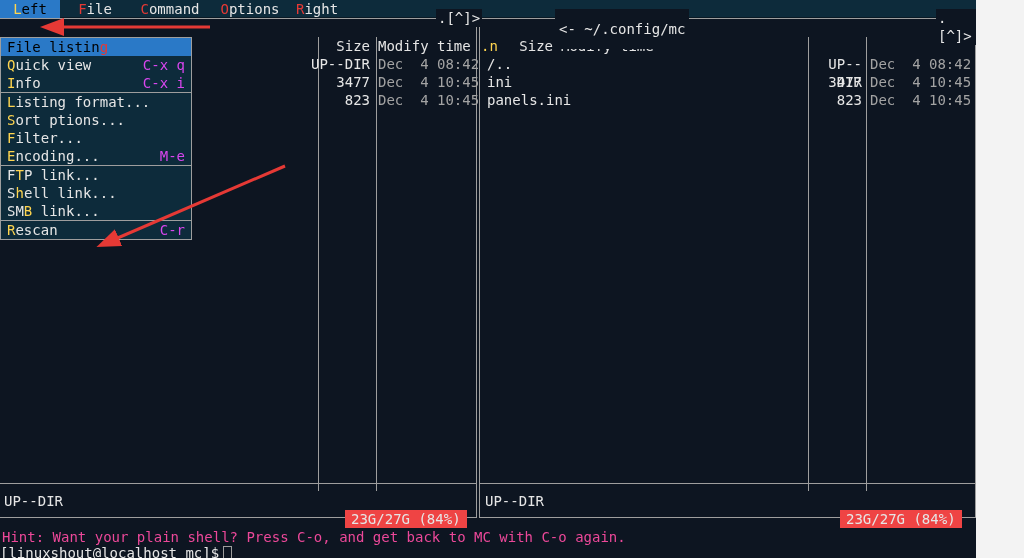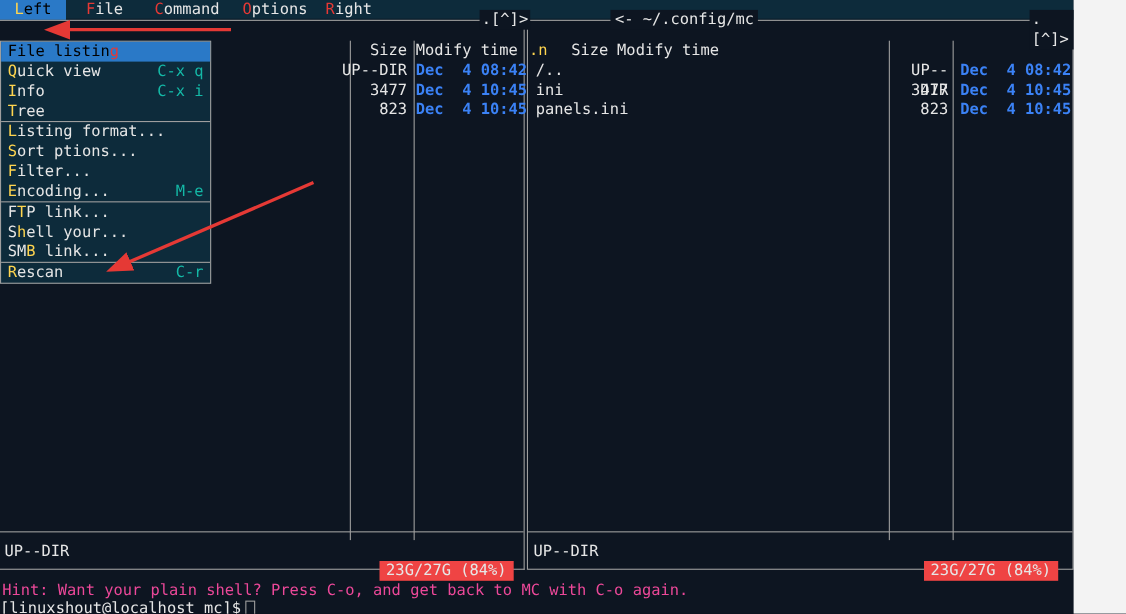--- a/index.html
+++ b/index.html
@@ -49,40 +49,40 @@
   }
   .panel-left-border {
     left: 0; top: 18px; width: 477px; height: 500px;
     border-left: none;
   }
   .panel-right-border {
     left: 479px; top: 18px; width: 497px; height: 500px;
   }
   .panel-title {
     position: absolute; top: 9px;
-    background: #0d1521; padding: 0 4px; z-index: 5;
+    background: #0d1521; padding: 11px 4px; z-index: 5;
     color: #e6e6e6;
   }
   .panel-title-right { left: 555px; }
   .panel-caret {
     position: absolute; top: 9px; z-index: 5; color: #e6e6e6;
     background: #0d1521; padding: 0 2px;
   }
   .caret-left-b { left: 436px; }
   .caret-right-b { left: 936px; }
   .colhdr {
     height: 18px; border-bottom: 0; text-align: center; color: #e5e5e5;
   }
   .col-name { flex: 1; }
   .col-size { width: 56px; text-align: right; padding-right: 4px;}
   .col-time { width: 96px; text-align: left; padding-left: 4px; white-space: pre;}
   .row { display: flex; height: 18px; }
   .cell-name { flex: 1; padding-left: 6px; color: #e6e6e6; }
   .cell-size { width: 56px; text-align: right; padding-right: 4px; color: #e6e6e6;}
-  .cell-time { width: 96px; text-align:right; padding-left:4px; color: #3b82f6; white-space: pre; font-weight: bold;}
+  .cell-time { width: 96px; text-align:left; padding-left:4px; color: #a3a3a3; white-space: pre;}
 
   .panel-right-hdr {
     position: absolute; top: 37px; left: 481px; width: 493px; height: 18px;
     display: flex;
   }
   .panel-right-hdr .col-name { flex: 1; text-align: center;}
   .panel-left-hdr {
     position: absolute; top: 37px; left: 310px; width: 165px; height: 18px;
     display: flex;
   }
@@ -128,21 +128,21 @@
     display: flex;
     justify-content: space-between;
     padding: 0 6px;
     height: 18px;
     cursor: pointer;
     color: #e6e6e6;
   }
   .dd-item .hot { color: #ffd54f; }
   .dd-item.active { background: #2a79c7; color: #000; }
   .dd-item.active .hot { color: #e53935; }
-  .dd-sc { color: #14b8a6; }
+  .dd-sc { color: #d946ef; }
 
   
   .hint { position: absolute; left: 2px; top: 528px; color: #ec4899; }
   .prompt { position: absolute; left: 0; top: 544px; color: #e6e6e6; display:flex; align-items:center;}
   .prompt .cursor {
     display:inline-block; width:9px; height:14px; border:1px solid #9e9e9e; margin-left:4px;
   }
 
   
   .arrow { position: absolute; z-index: 60; }
@@ -236,24 +236,20 @@
         <span class="dd-sc"></span>
       </div>
       <div class="dd-item">
         <span><span></span><span class="hot">Q</span><span>uick view</span></span>
         <span class="dd-sc">C-x q</span>
       </div>
       <div class="dd-item">
         <span><span></span><span class="hot">I</span><span>nfo</span></span>
         <span class="dd-sc">C-x i</span>
       </div>
-      <div class="dd-item">
-        <span><span></span><span class="hot">T</span><span>ree</span></span>
-        <span class="dd-sc"></span>
-      </div>
     </div>
     <div class="dd-group">
       <div class="dd-item">
         <span><span></span><span class="hot">L</span><span>isting format...</span></span>
         <span class="dd-sc"></span>
       </div>
       <div class="dd-item">
         <span><span></span><span class="hot">S</span><span>ort ptions...</span></span>
         <span class="dd-sc"></span>
       </div>
@@ -265,21 +261,21 @@
         <span><span></span><span class="hot">E</span><span>ncoding...</span></span>
         <span class="dd-sc">M-e</span>
       </div>
     </div>
     <div class="dd-group">
       <div class="dd-item">
         <span><span>F</span><span class="hot">T</span><span>P link...</span></span>
         <span class="dd-sc"></span>
       </div>
       <div class="dd-item">
-        <span><span>S</span><span class="hot">h</span><span>ell your...</span></span>
+        <span><span>S</span><span class="hot">h</span><span>ell link...</span></span>
         <span class="dd-sc"></span>
       </div>
       <div class="dd-item">
         <span><span>SM</span><span class="hot">B</span><span> link...</span></span>
         <span class="dd-sc"></span>
       </div>
     </div>
     <div class="dd-group">
       <div class="dd-item">
         <span><span></span><span class="hot">R</span><span>escan</span></span>

